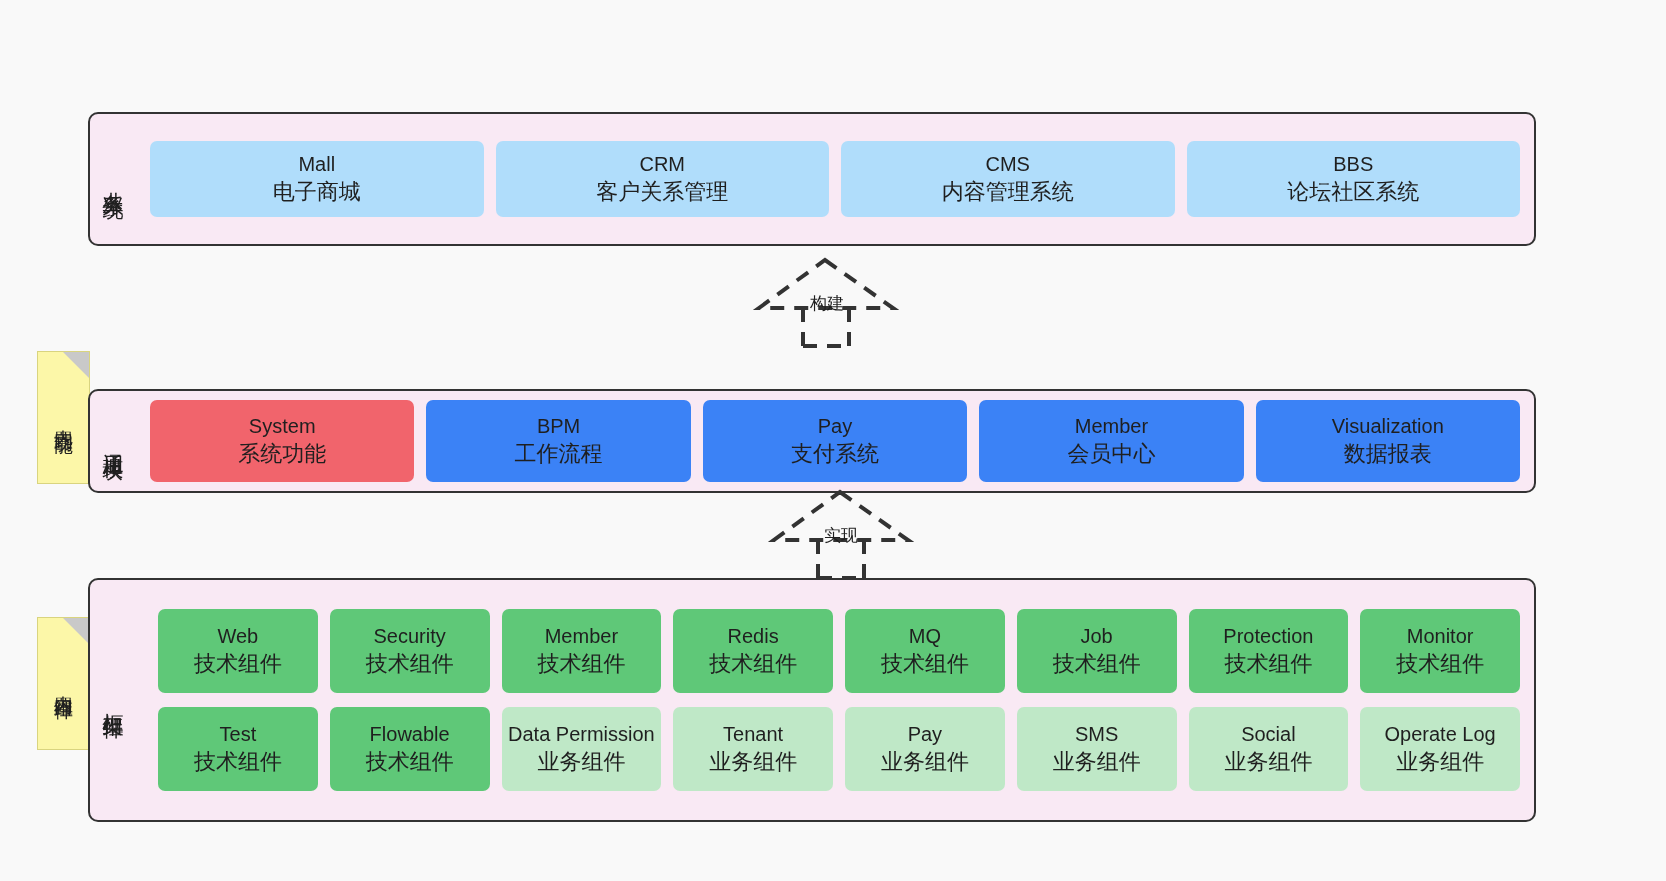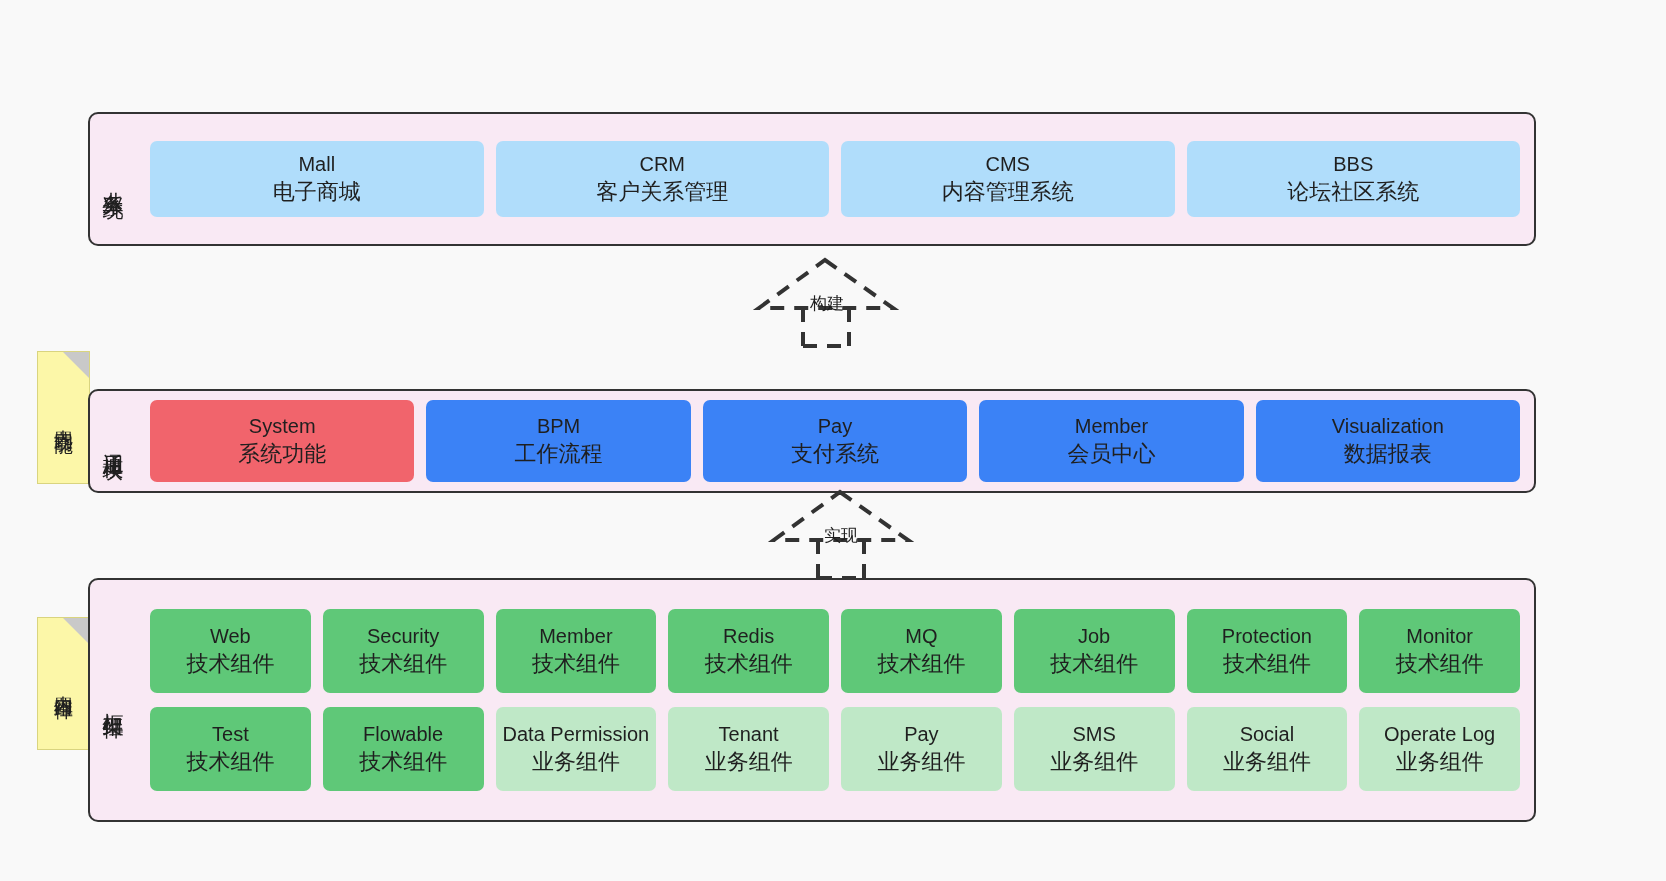--- a/index.html
+++ b/index.html
@@ -210,21 +210,21 @@
       <path d="M 48 52 L 48 90 M 94 52 L 94 90 M 48 90 L 94 90" fill="none" stroke="#333333" stroke-width="4" stroke-dasharray="14 10" stroke-linecap="butt"></path>
     </svg>
     <span class="label" style="top:36px; left:71px;">实现</span>
   </div>
 
   <div class="note" style="left:37px; top:617px; width:53px; height:133px;">
     <span class="fold"></span>
     <span>内置组件</span>
   </div>
 
-  <div class="layer layer3" style="left:88px; top:578px; width:1448px; height:244px;">
+  <div class="layer layer3" style="left:88px; top:578px; width:1448px; height:244px;gap:8px;">
     <div class="layer-title">框架组件</div>
     <div class="boxes two-row">
 
       <div class="box c-green-d">
         <span class="en">Web</span>
         <span class="cn">技术组件</span>
       </div>
       <div class="box c-green-d">
         <span class="en">Security</span>
         <span class="cn">技术组件</span>

